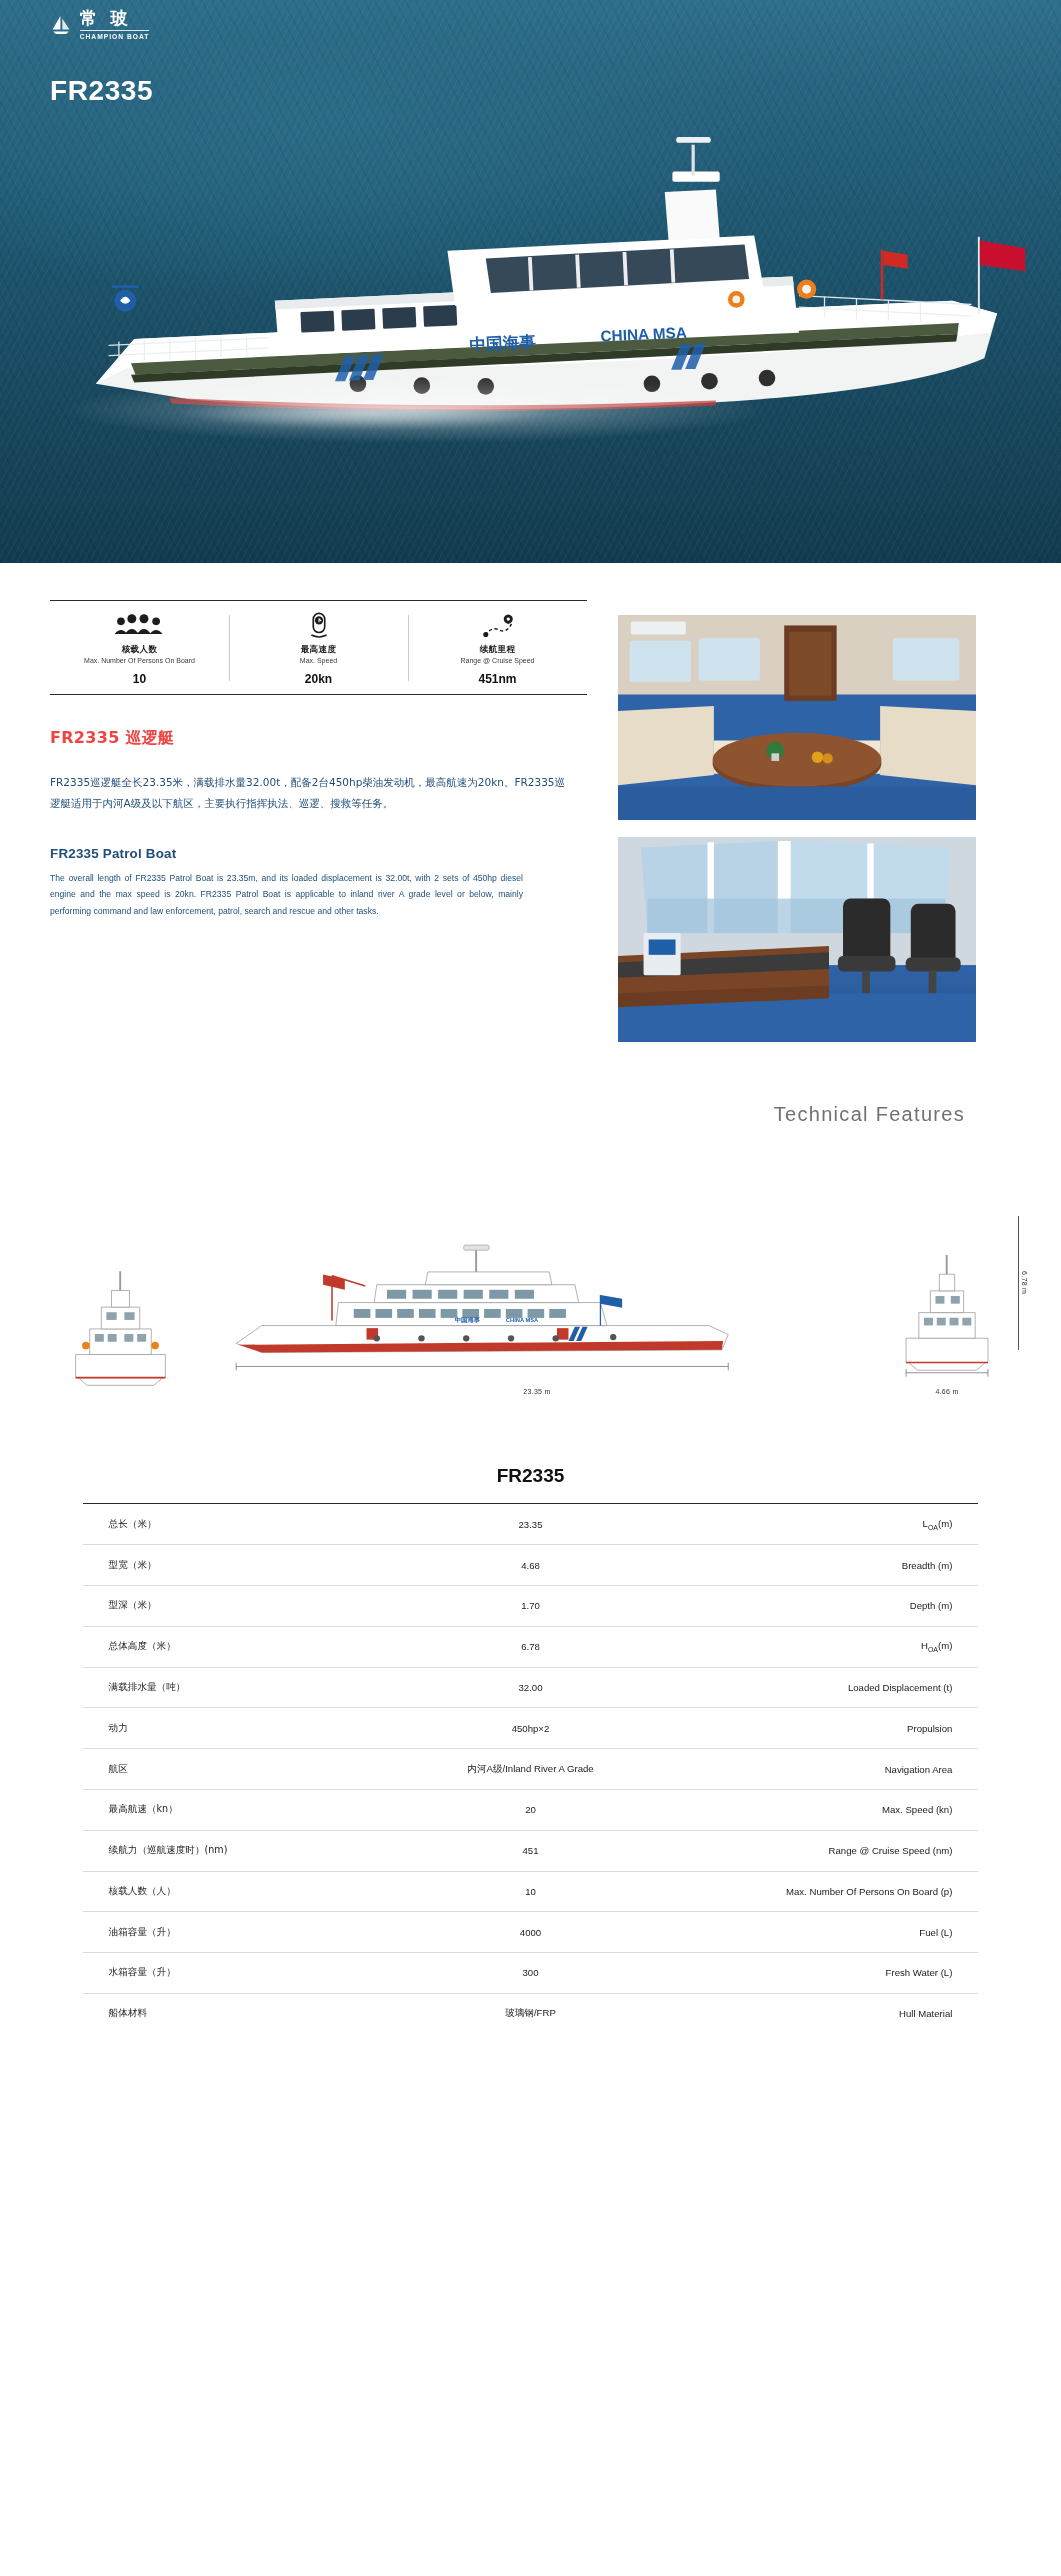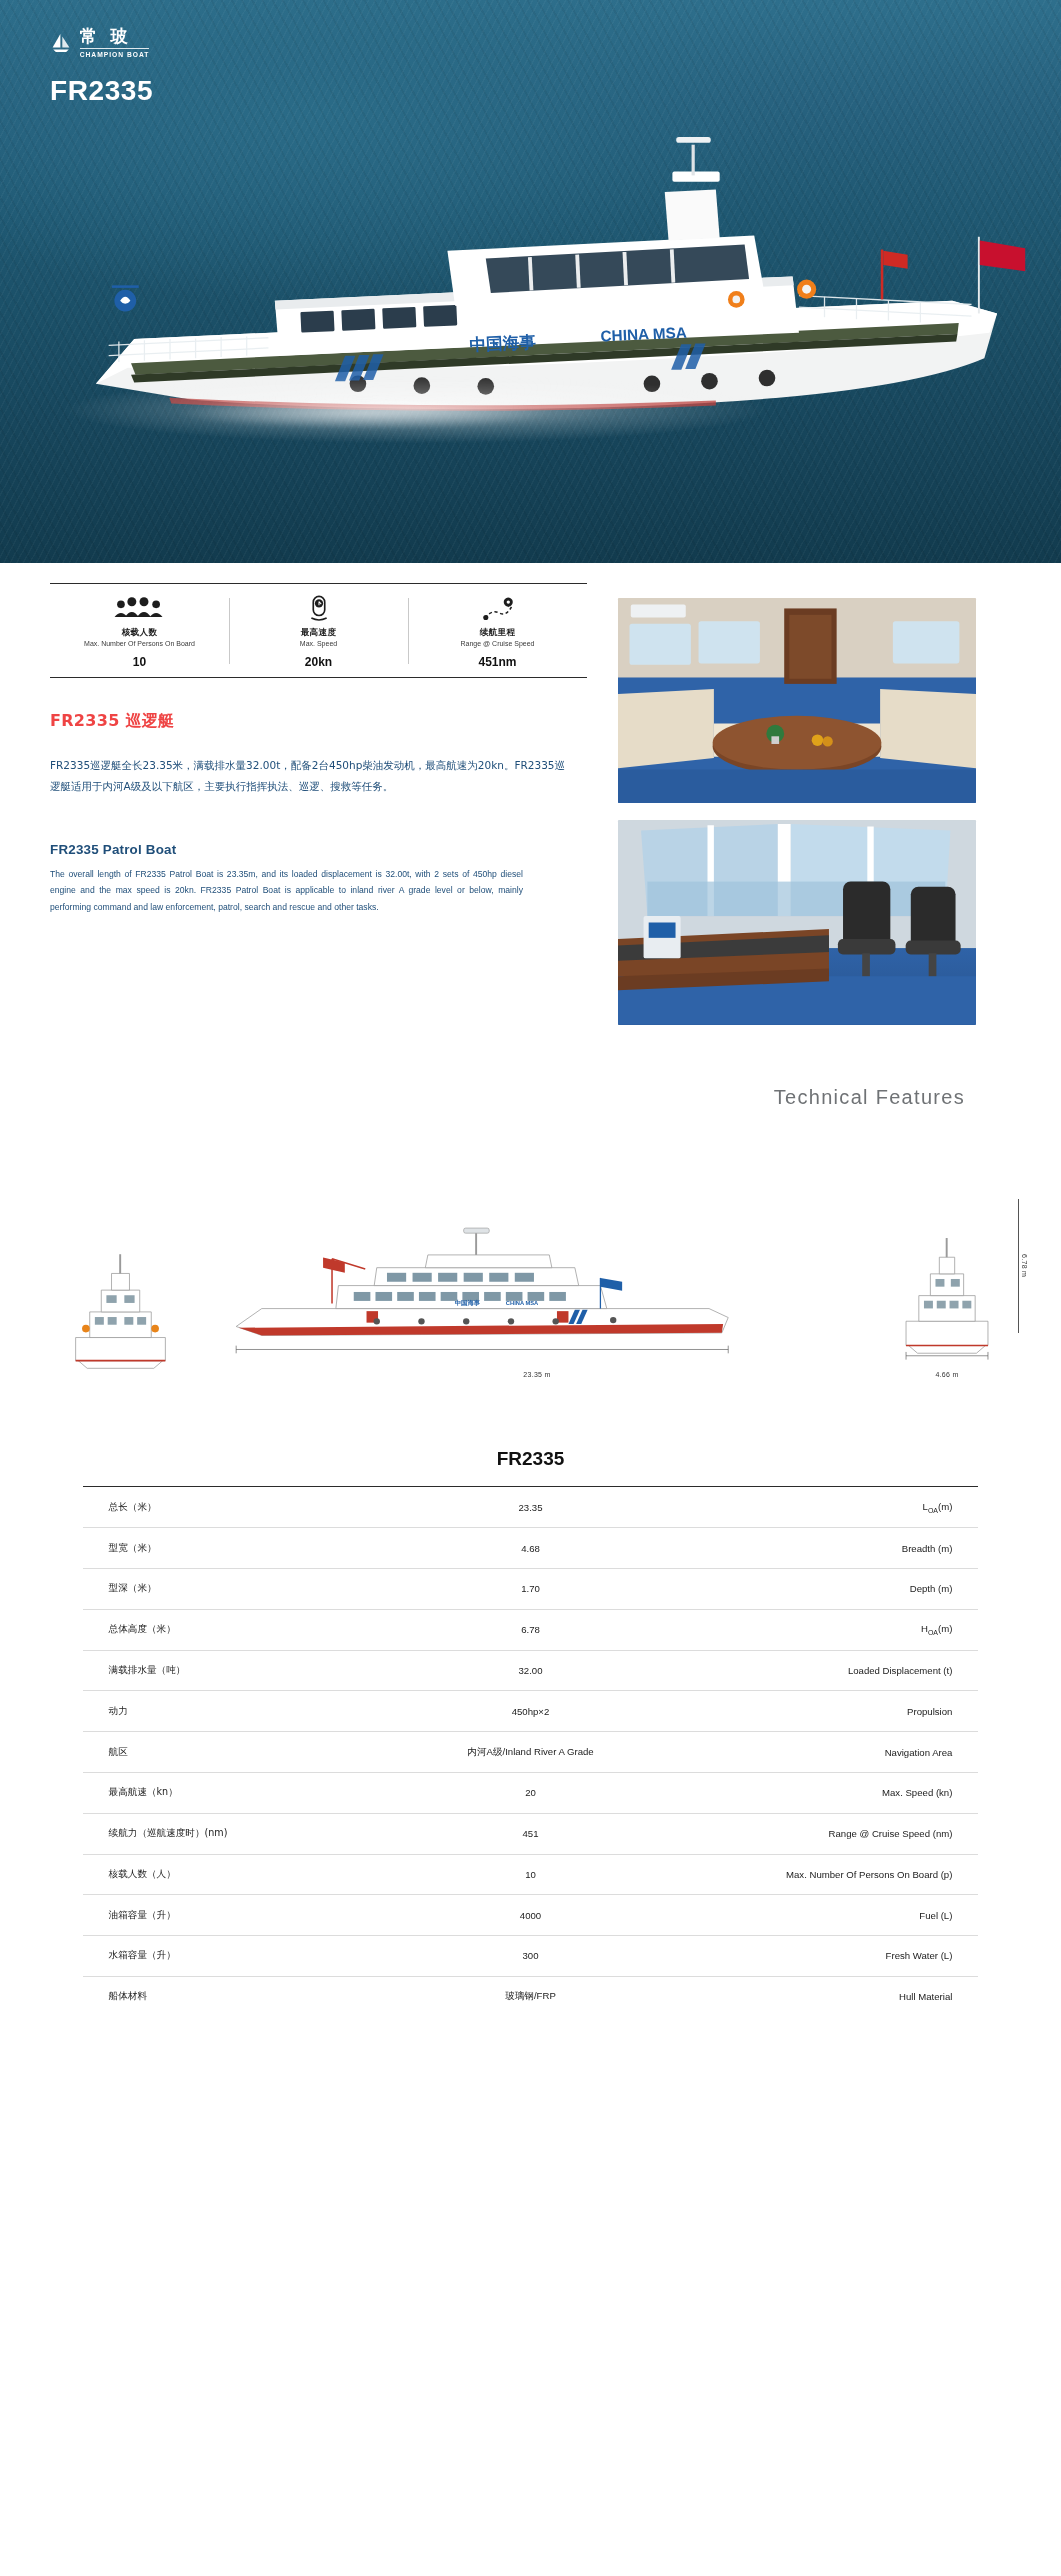--- a/index.html
+++ b/index.html
@@ -24,21 +24,21 @@
   }
   .hero::after {
     content:"";
     position:absolute; inset:0;
     background:
       repeating-linear-gradient(118deg, rgba(255,255,255,0.035) 0 1.3px, rgba(255,255,255,0) 1.3px 5.8px),
       repeating-linear-gradient(62deg, rgba(0,0,0,0.05) 0 1.9px, rgba(0,0,0,0) 1.9px 9px);
     pointer-events:none;
   }
   .hero-logo {
-    position: absolute; left: 50px; top: 28px; z-index: 5;
+    position: absolute; left: 50px; top: 10px; z-index: 5;
     display: flex; align-items: center; gap: 7.7px;
   }
   .logo-mark {
     width: 22px; height: 22px; position: relative;
   }
   .logo-mark svg { display:block; }
   .logo-txt { display:flex; flex-direction:column; line-height:1; }
   .logo-cn {
     color: #fff; font-size: 17.3px; font-weight: 700; letter-spacing: 3.8px;
     font-family: "DejaVu Sans", sans-serif;
@@ -61,21 +61,21 @@
     background: radial-gradient(ellipse 473px 45px at 40% 45%, rgba(255,255,255,0.55) 0%, rgba(255,255,255,0.18) 45%, rgba(255,255,255,0) 75%);
     filter: blur(1.3px);
   }
   .wake2 {
     position:absolute; left:77px; top:384px; width:575px; height:58px;
     background: radial-gradient(ellipse 269px 23px at 50% 50%, rgba(255,255,255,0.5) 0%, rgba(255,255,255,0) 70%);
     filter: blur(1.9px);
   }
 
   
-  .mid { padding: 20px 50px 0 50px; display: flex; gap: 31px; }
+  .mid { padding: 37px 50px 0 50px; display: flex; gap: 31px; }
   .mid-left { width: 537px; }
   .icon-row {
     border-top: 1.3px solid #2b2b2b;
     border-bottom: 1.3px solid #2b2b2b;
     display: flex;
     padding: 9px 0 7.7px 0;
     width: 537px;
   }
   .icon-cell {
     flex: 1; text-align: center; position: relative;
@@ -93,21 +93,21 @@
   .h-cn {
     margin-top: 33px;
     font-size: 16px; font-weight: 700; color:#ef4444; letter-spacing: 0.3px;
     font-family:"DejaVu Sans", sans-serif;
   }
   .p-cn {
     margin-top: 23px; font-size: 10.5px; line-height: 2.0; color:#1f4e79;
     font-family:"DejaVu Sans", sans-serif; max-width: 518px;
   }
   .h-en {
-    margin-top: 45px;
+    margin-top: 32px;
     font-size: 13.4px; font-weight: 700; color:#1f4e79; letter-spacing:0.2px;
   }
   .p-en {
     margin-top: 9px; font-size: 8.6px; line-height: 1.95; color:#1f4e79;
     text-align: justify; max-width: 473px;
   }
 
   .mid-right { width: 384px; display:flex; flex-direction:column; gap: 16.6px; padding-top: 15.3px;}
   .photo { width: 358px; height: 205px; border-radius: 1.3px; overflow:hidden; position:relative;}
 

